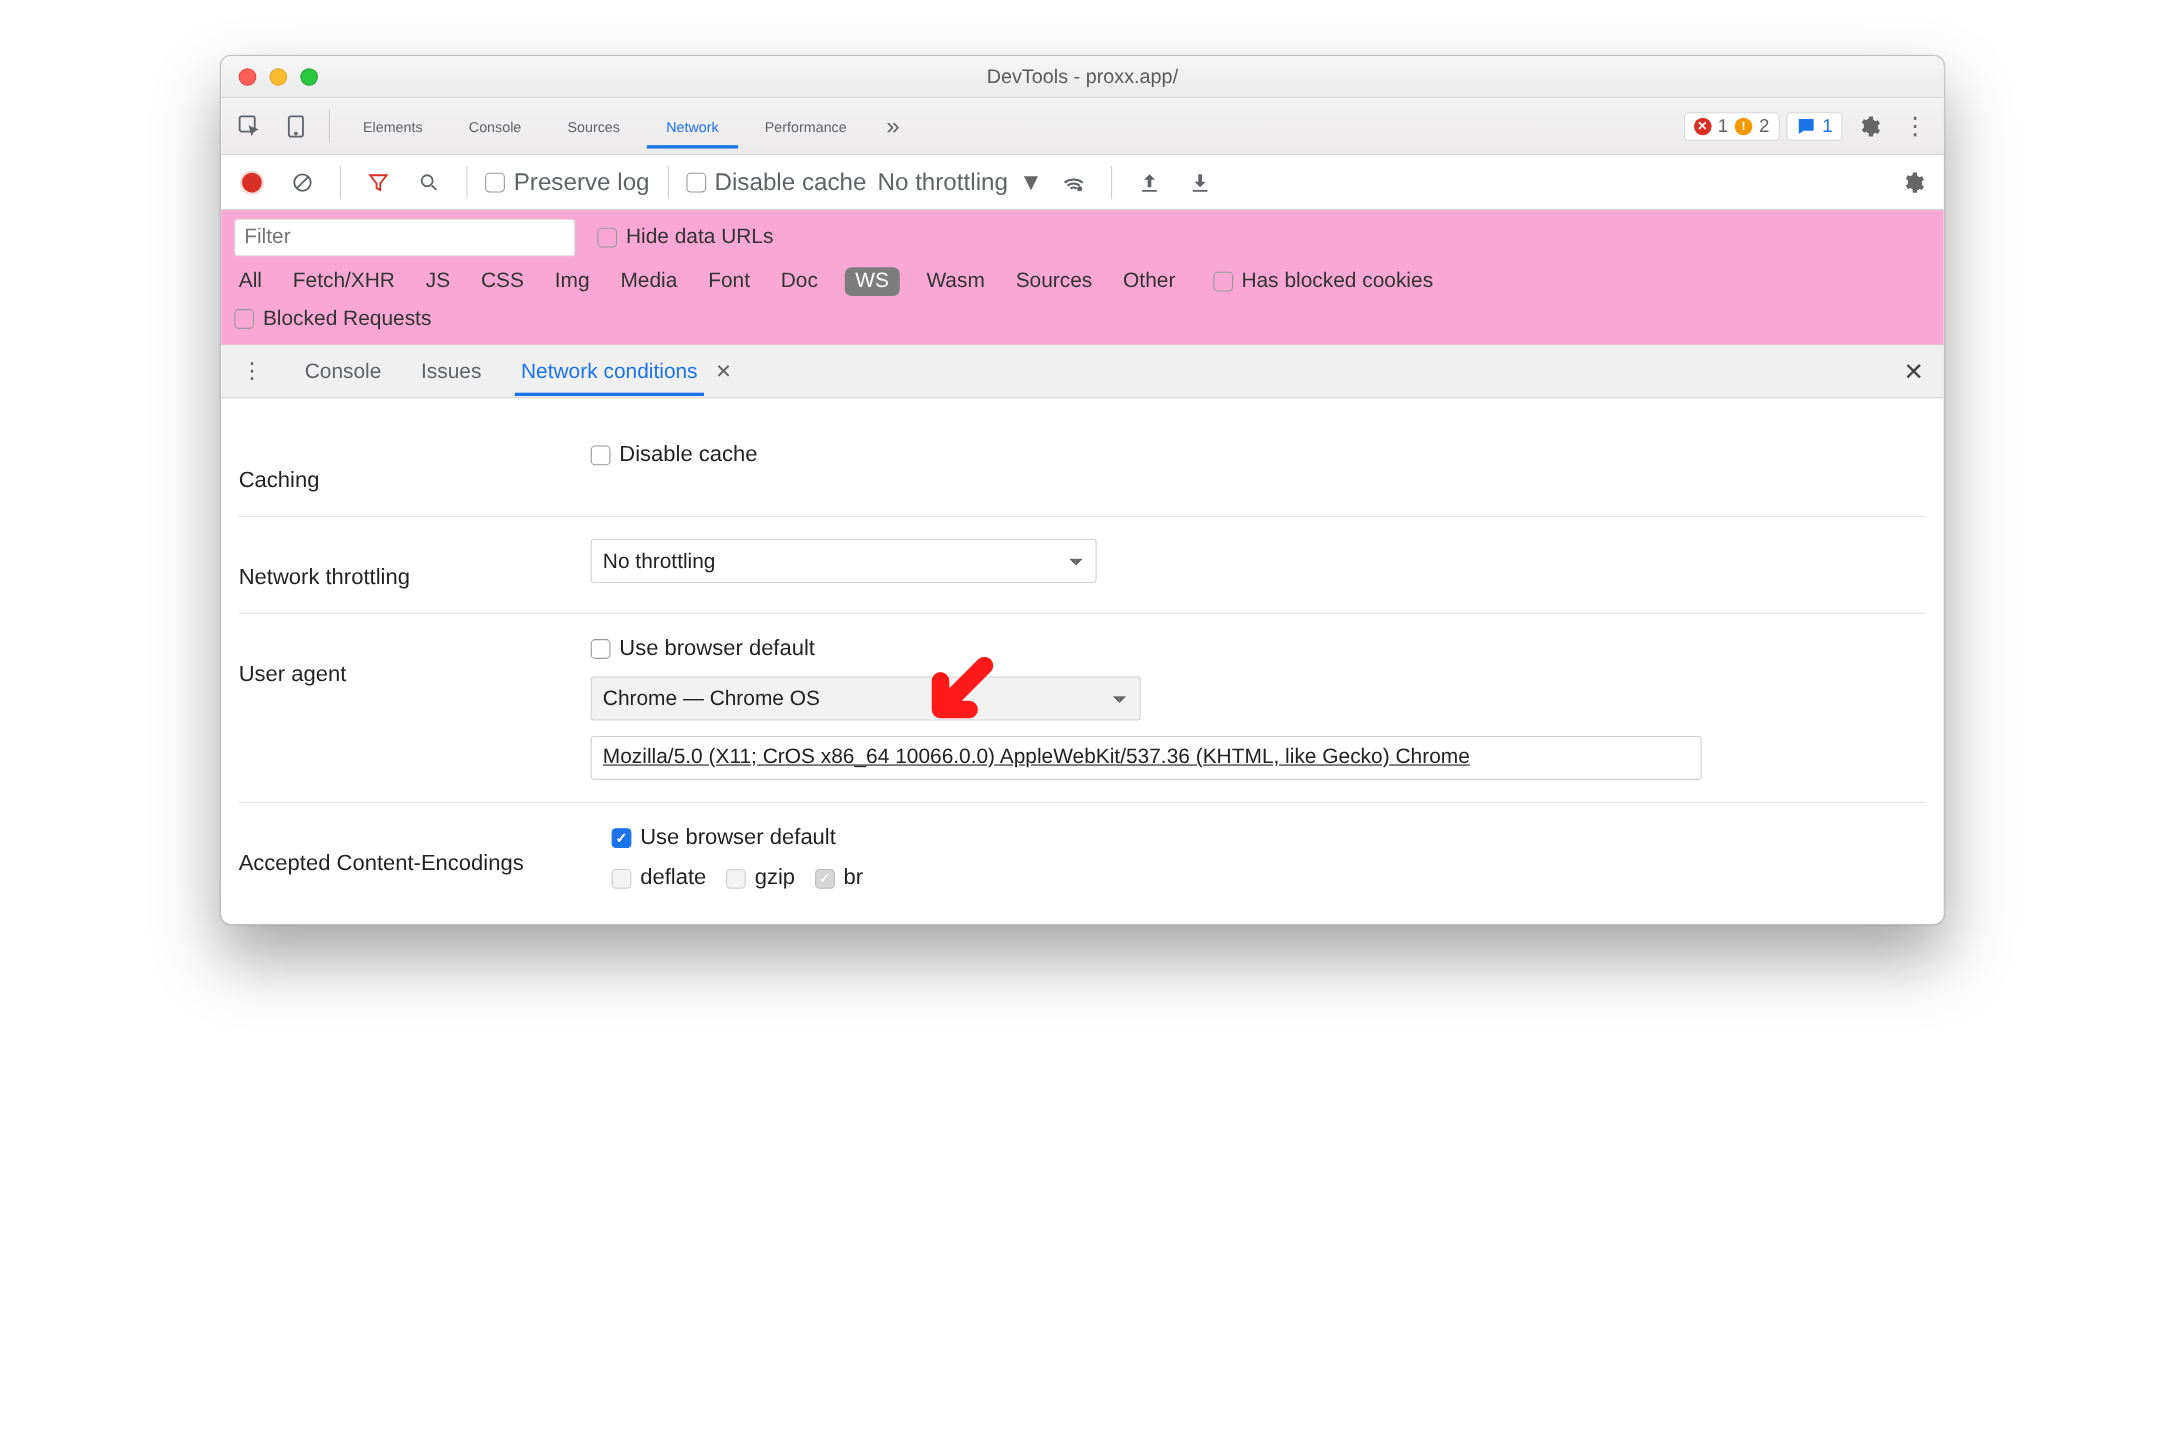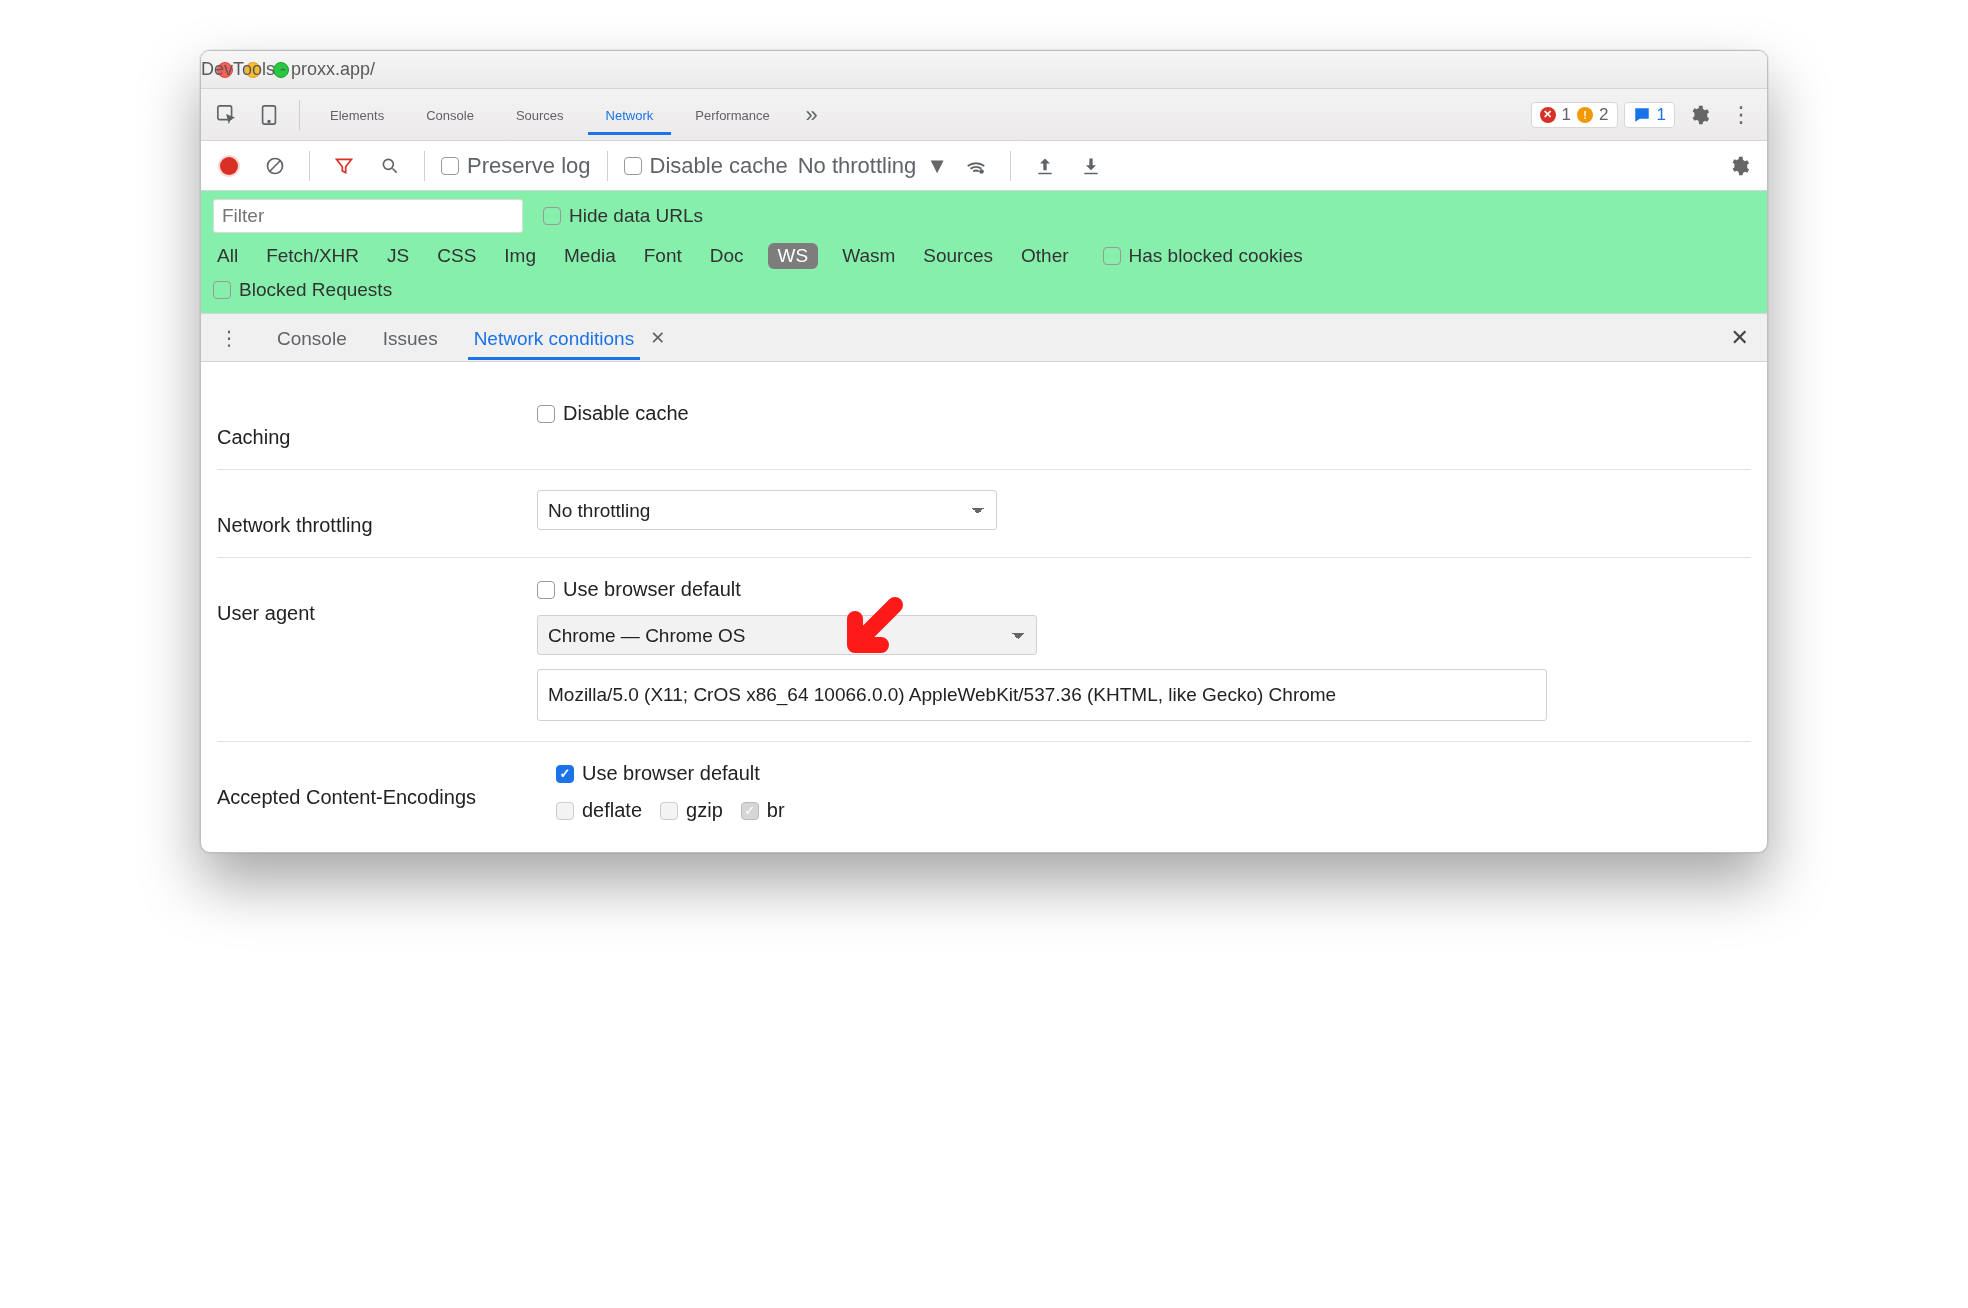--- a/index.html
+++ b/index.html
@@ -38,21 +38,21 @@
     padding-left: 16px;
   }
   .traffic span {
     width: 16px; height: 16px; border-radius: 50%;
     display: inline-block;
   }
   .tl-red { background:#ff5f57; border:1px solid #e24640;}
   .tl-yellow { background:#febc2e; border:1px solid #e1a027;}
   .tl-green { background:#28c840; border:1px solid #1fa232;}
   .titlebar .title {
-    position:absolute; left:0; right:0; 
+    position:absolute; left:0; right:0; text-align:center;
     font-size:18px; color:#5a5a5a; pointer-events:none;
   }
   
   .tabsrow {
     height: 52px;
     background: linear-gradient(#f4f3f3,#eceaea);
     border-bottom: 1px solid #d6d5d5;
     display:flex;
     align-items:center;
     padding: 0 8px;
@@ -109,21 +109,21 @@
   .cbx.disabled.semi { background:#d6d6d6; border-color:#bbb;}
   .cbx.disabled.semi::after { content:"✓"; color:#fff; font-size:13px;}
   .lbl { display:flex; align-items:center; gap:8px;}
   .throt { display:flex; align-items:center; gap:10px;}
   .throt .caret { color:#666; }
   .toolbar .spacer { flex:1;}
   
   .filtersarea {
     border-bottom:1px solid #d6d5d5;
     padding: 8px 12px 12px;
-    background:#86efac;
+    background:#f9a8d4;
     font-size:19px;
     color:#333;
   }
   .filterrow1 { display:flex; align-items:center; gap:20px; margin-bottom:10px;}
   .filterinput {
     width: 310px; height:34px;
     border:1px solid #dcdbdb;
     border-radius:3px;
     padding: 0 8px;
     font-size:19px; color:#777;
@@ -174,26 +174,27 @@
     color:#222;
     appearance:none;
     background-image: linear-gradient(45deg, transparent 50%, #666 50%), linear-gradient(135deg, #666 50%, transparent 50%);
     background-position: calc(100% - 18px) 17px, calc(100% - 12px) 17px;
     background-size: 6px 6px, 6px 6px;
     background-repeat:no-repeat;
   }
   select.sel.greybg { background-color:#f3f2f2;}
   .uainput {
     width: 1010px; max-width:100%;
-    height:52px;
+    height:40px;
     border:1px solid #d2d1d1;
     border-radius:3px;
     font-size:19px;
     padding: 0 10px;
     color:#222;
+    text-decoration:underline;
   }
   .enc-row { display:flex; gap:18px; align-items:center;}
   
   .arrow {
     position:absolute;
     left: 300px;
     top: -18px;
     width: 70px; height: 70px;
     pointer-events:none;
   }

